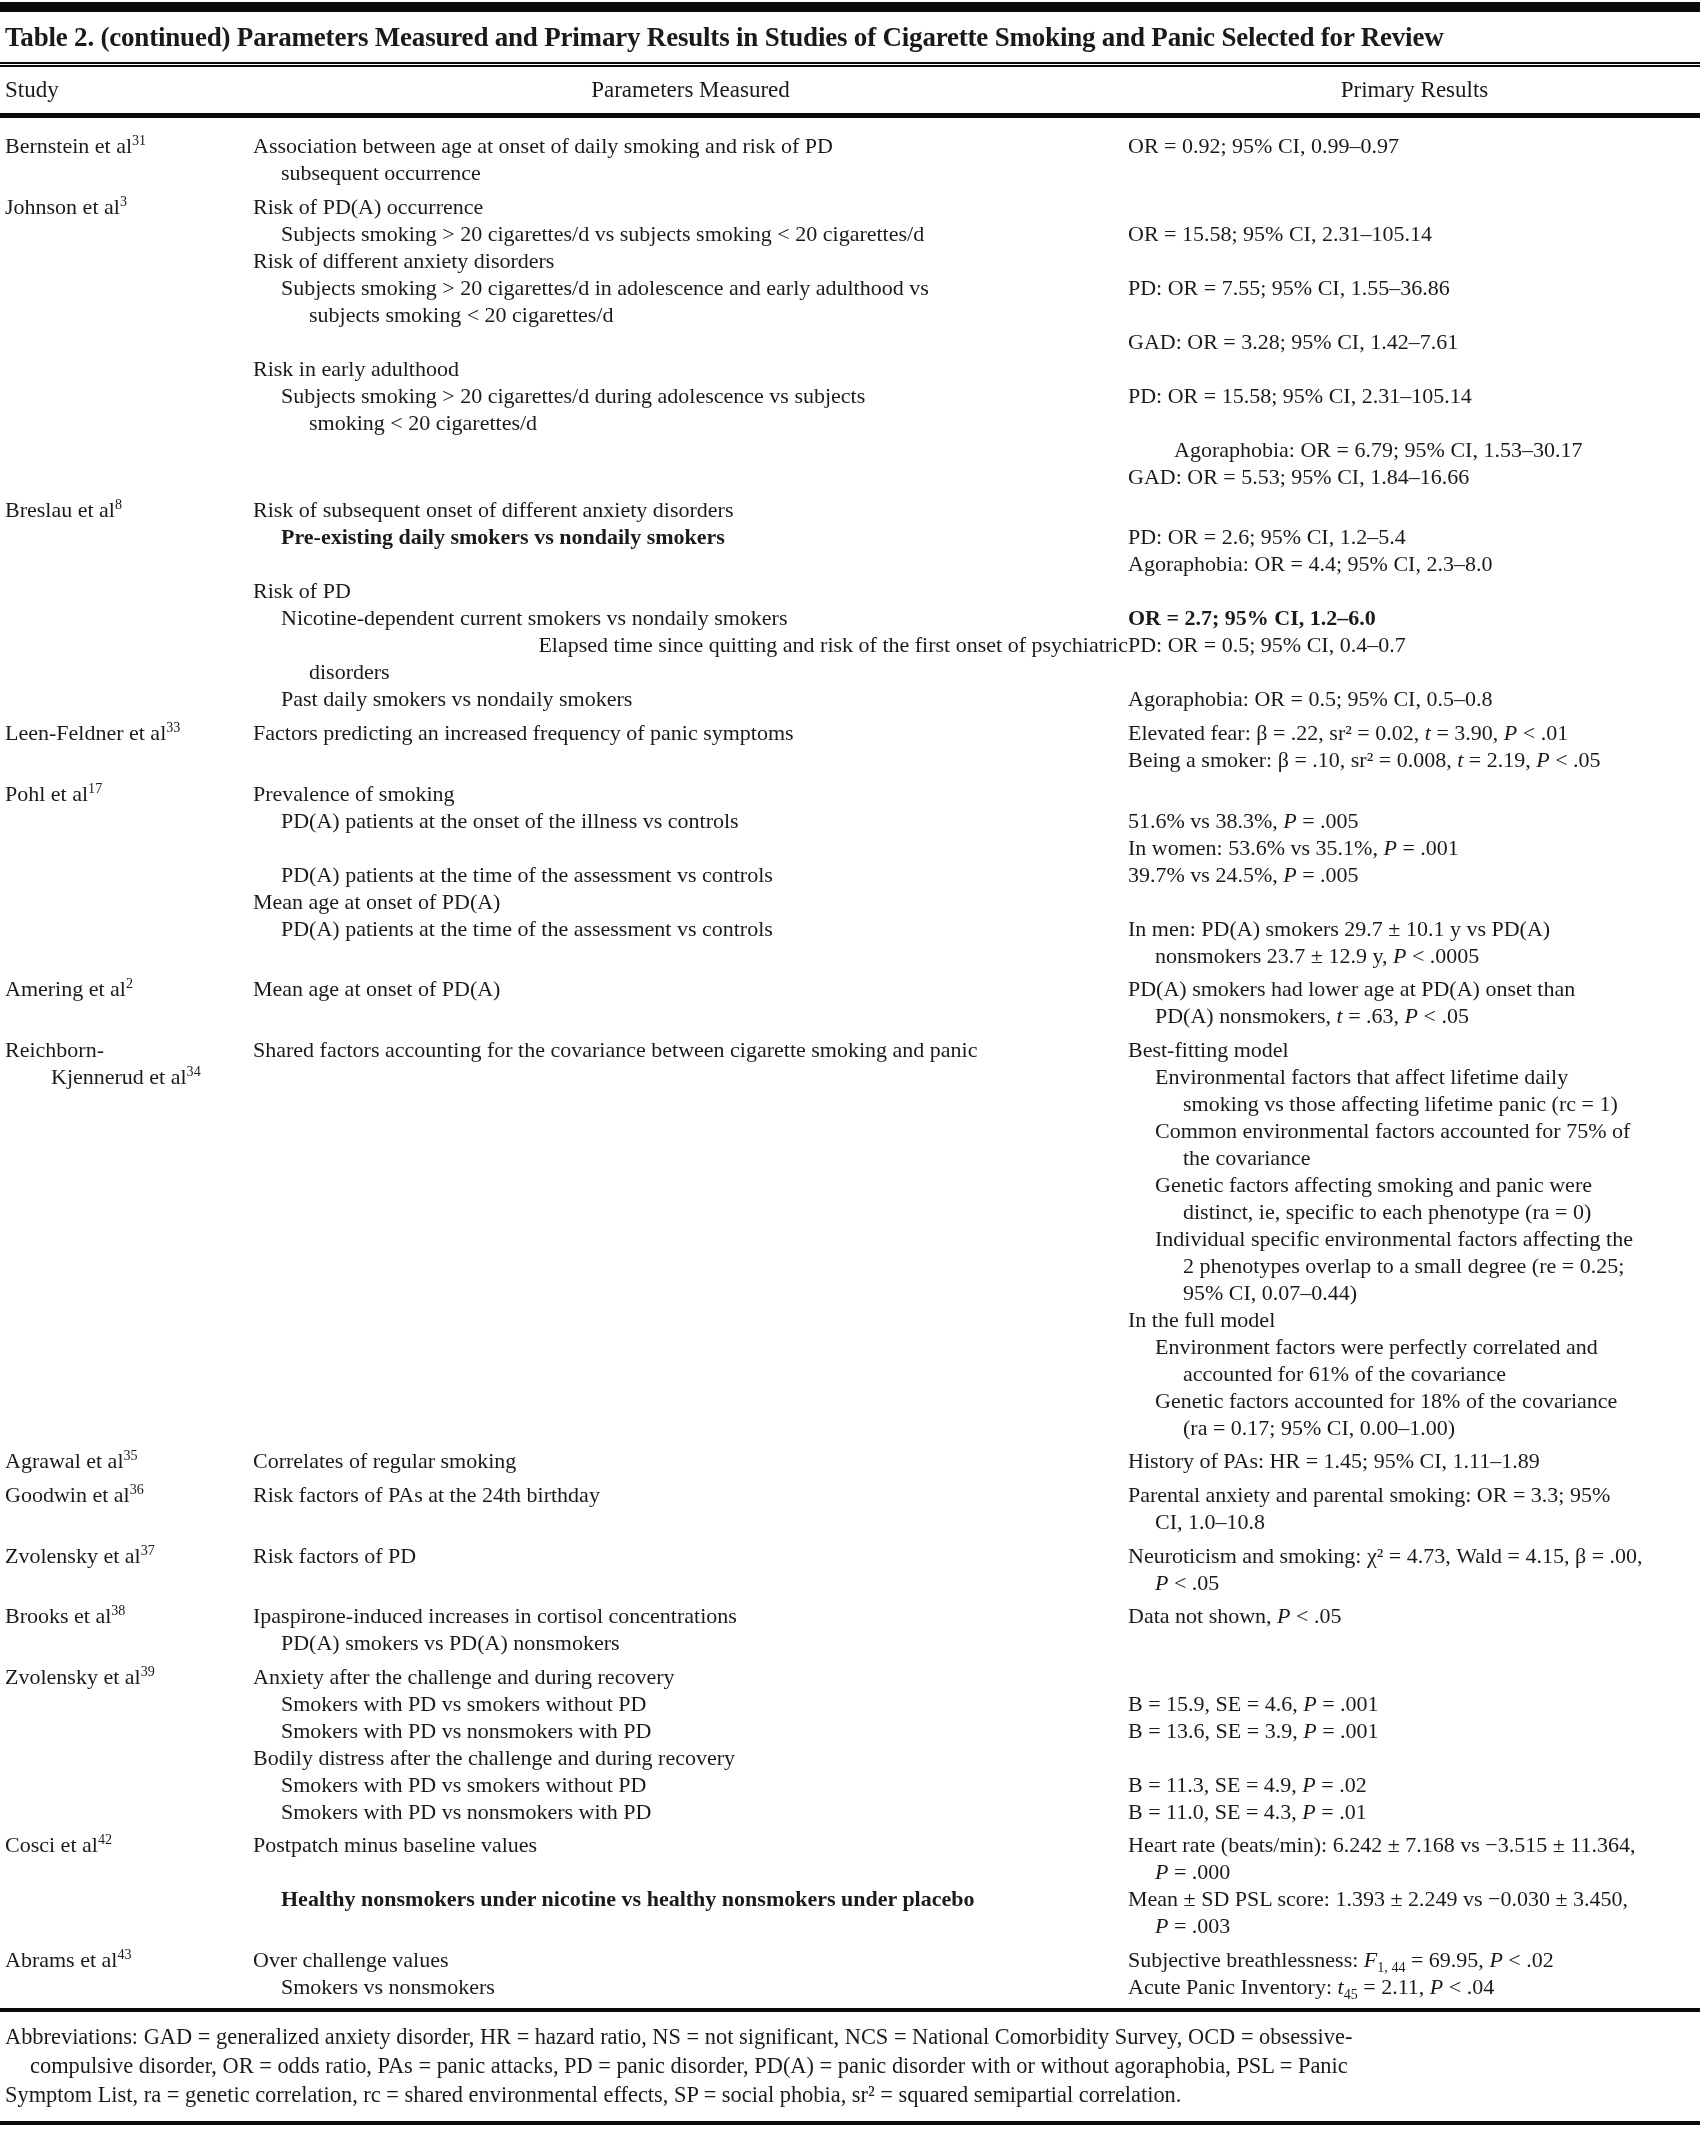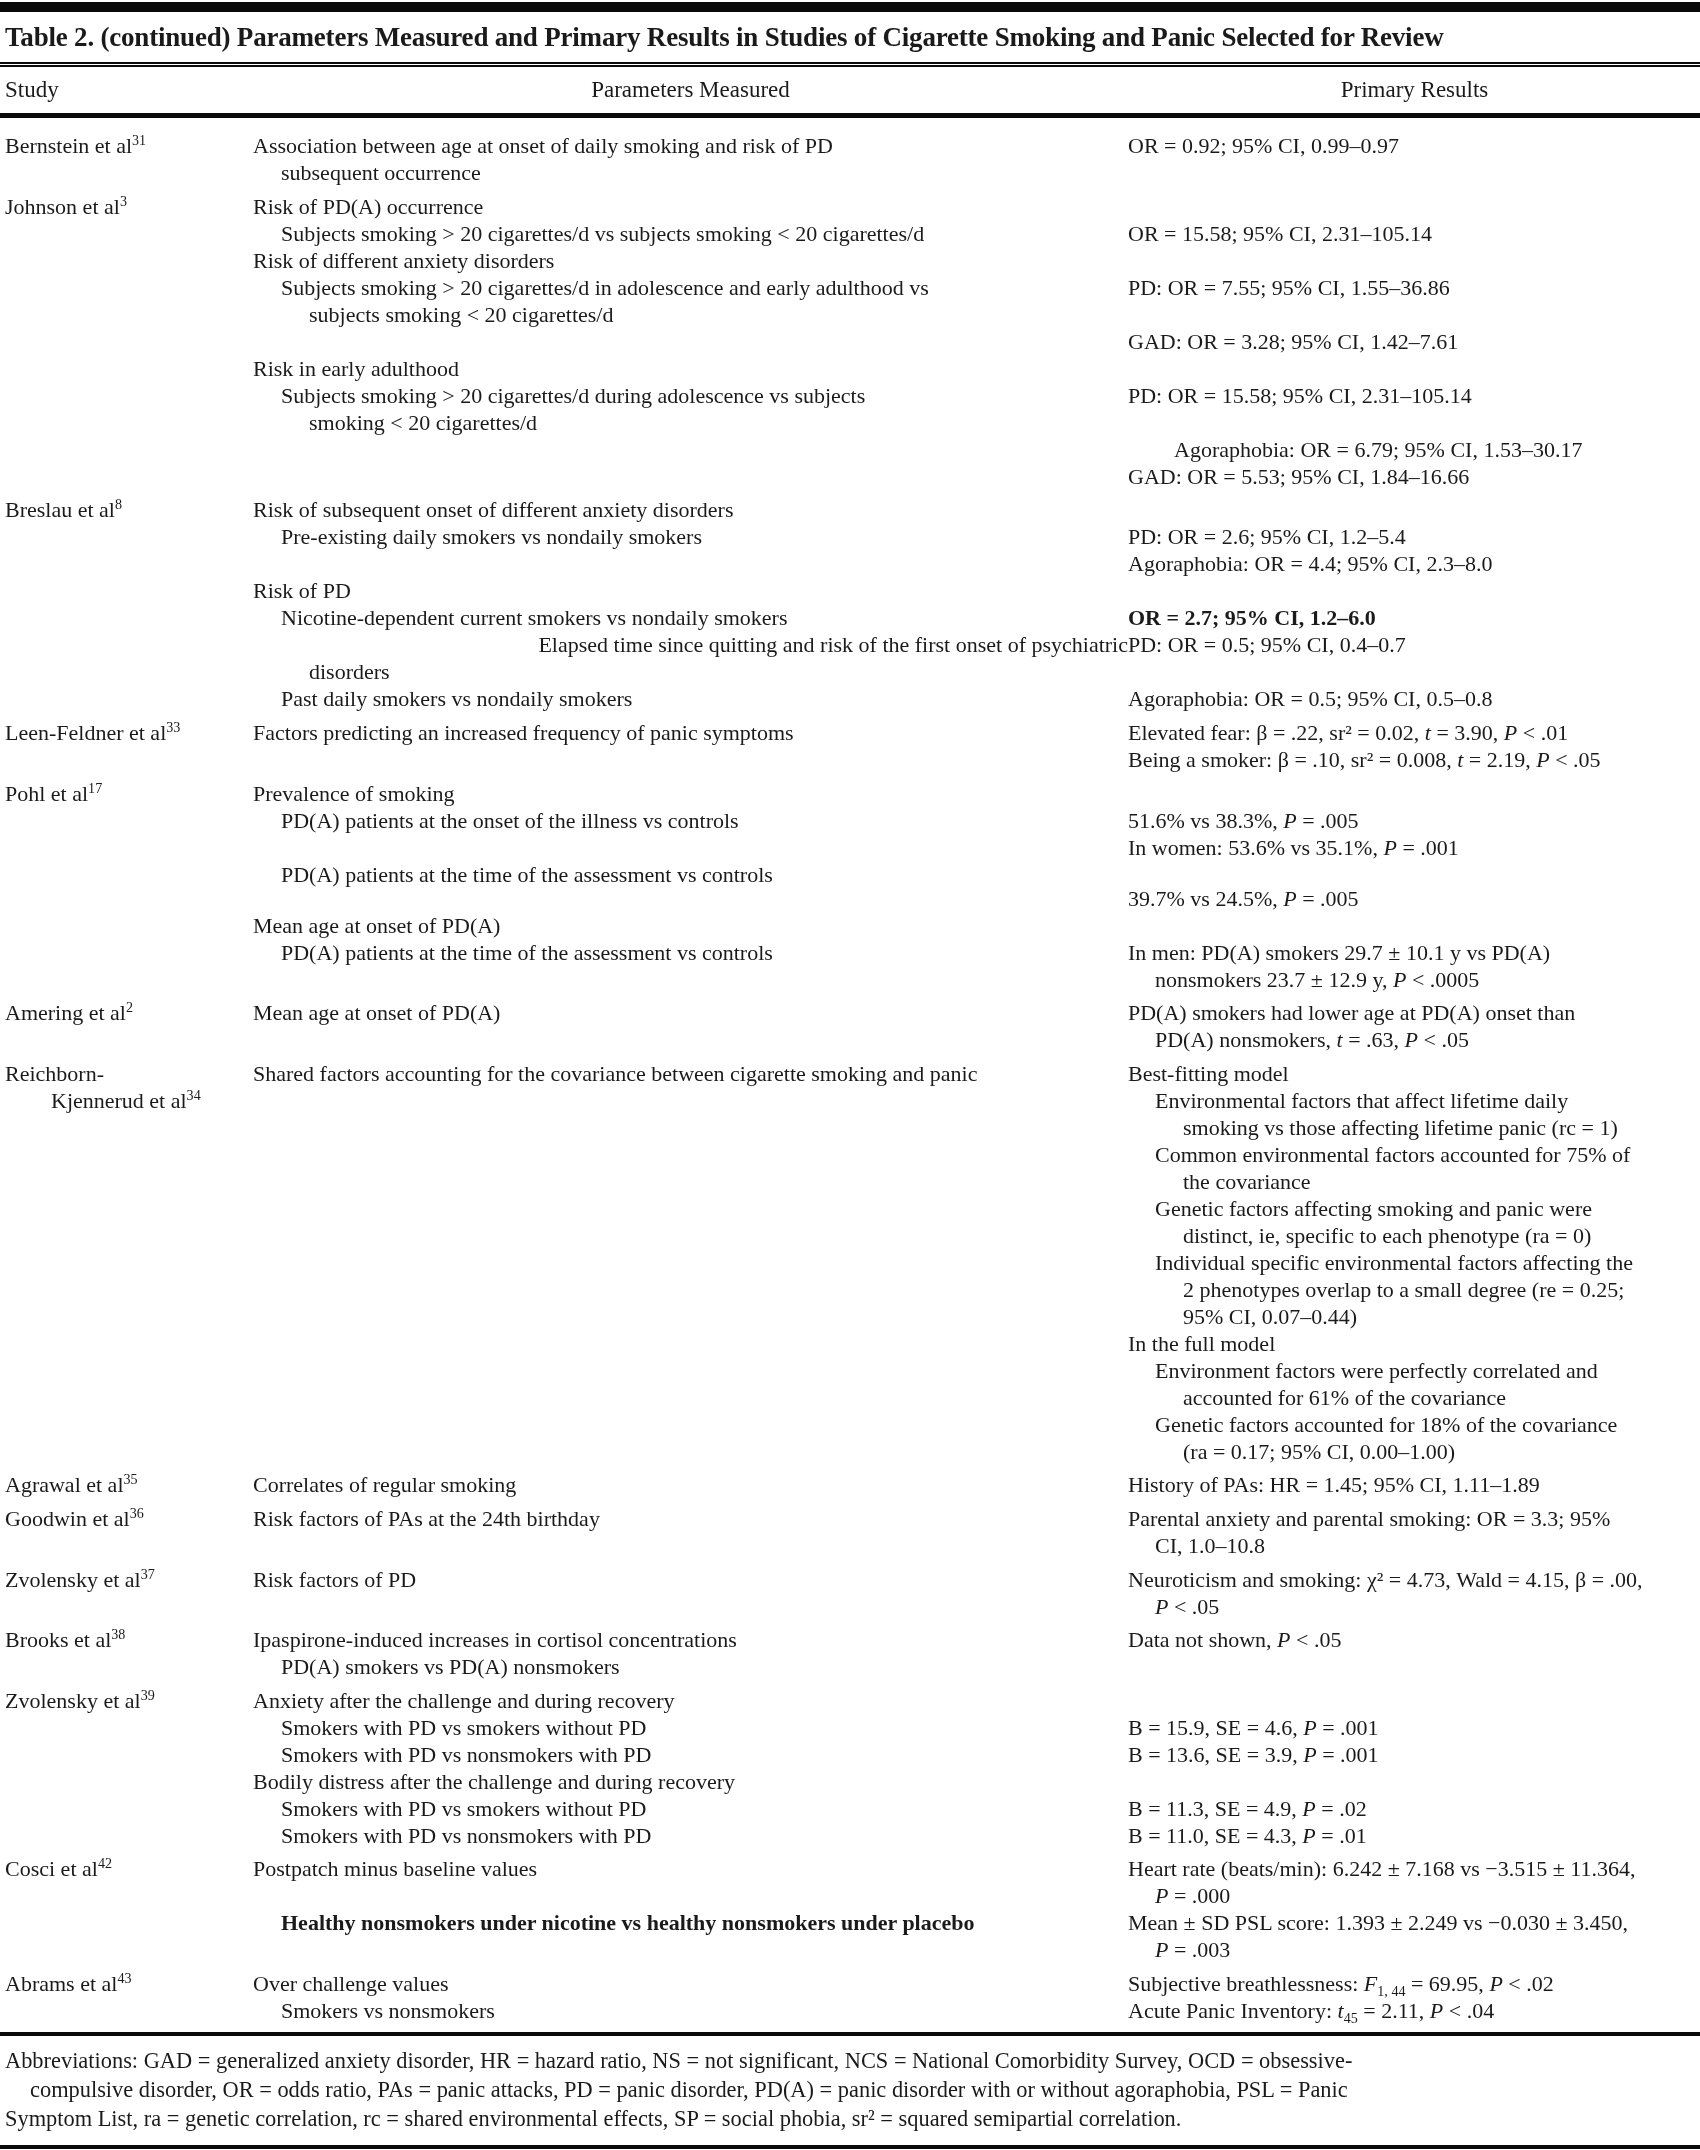--- a/index.html
+++ b/index.html
@@ -113,21 +113,21 @@
         </div>
       </div>
       <div class="group">
         <div class="line">
           <div class="c s">Breslau et al<sup>8</sup></div>
           <div class="c p" style="padding-left: 0px;">Risk of subsequent onset of different anxiety disorders</div>
           <div class="c r" style="padding-left: 0px;"></div>
         </div>
         <div class="line">
           <div class="c s"></div>
-          <div class="c p" style="padding-left: 28px;">Pre-existing daily smokers vs nondaily smokers</div>
+          <div class="c p" style="padding-left: 28px; font-weight: bold;">Pre-existing daily smokers vs nondaily smokers</div>
           <div class="c r" style="padding-left: 0px;">PD: OR = 2.6; 95% CI, 1.2–5.4</div>
         </div>
         <div class="line">
           <div class="c s"></div>
           <div class="c p" style="padding-left: 0px;"></div>
           <div class="c r" style="padding-left: 0px;">Agoraphobia: OR = 4.4; 95% CI, 2.3–8.0</div>
         </div>
         <div class="line">
           <div class="c s"></div>
           <div class="c p" style="padding-left: 0px;">Risk of PD</div>
@@ -178,21 +178,21 @@
           <div class="c r" style="padding-left: 0px;">51.6% vs 38.3%, <i>P</i> = .005</div>
         </div>
         <div class="line">
           <div class="c s"></div>
           <div class="c p" style="padding-left: 0px;"></div>
           <div class="c r" style="padding-left: 0px;">In women: 53.6% vs 35.1%, <i>P</i> = .001</div>
         </div>
         <div class="line">
           <div class="c s"></div>
           <div class="c p" style="padding-left: 28px;">PD(A) patients at the time of the assessment vs controls</div>
-          <div class="c r" style="padding-left: 0px; margin-top: 24px;">39.7% vs 24.5%, <i>P</i> = .005</div>
+          <div class="c r" style="padding-left: 0px;">39.7% vs 24.5%, <i>P</i> = .005</div>
         </div>
         <div class="line">
           <div class="c s"></div>
           <div class="c p" style="padding-left: 0px;">Mean age at onset of PD(A)</div>
           <div class="c r" style="padding-left: 0px;"></div>
         </div>
         <div class="line">
           <div class="c s"></div>
           <div class="c p" style="padding-left: 28px;">PD(A) patients at the time of the assessment vs controls</div>
           <div class="c r" style="padding-left: 0px;">In men: PD(A) smokers 29.7 ± 10.1 y vs PD(A)</div>

